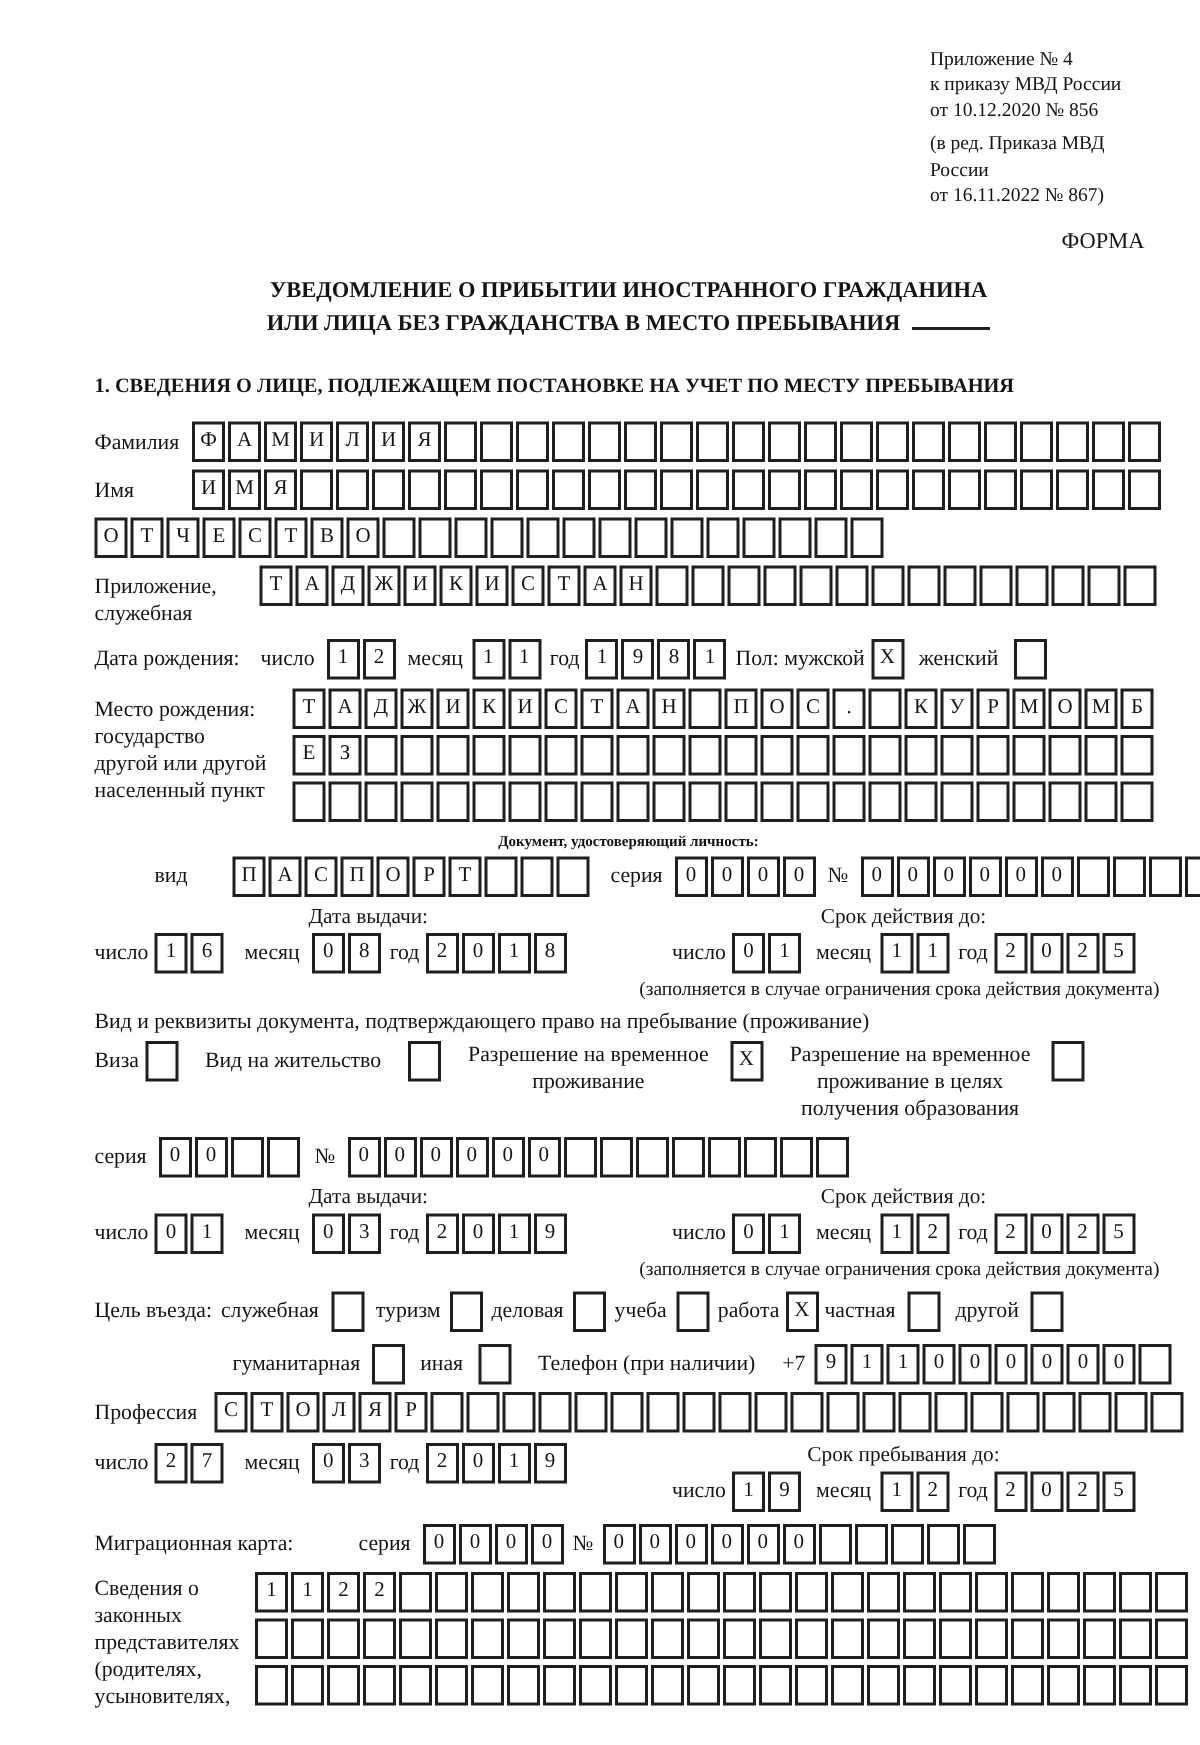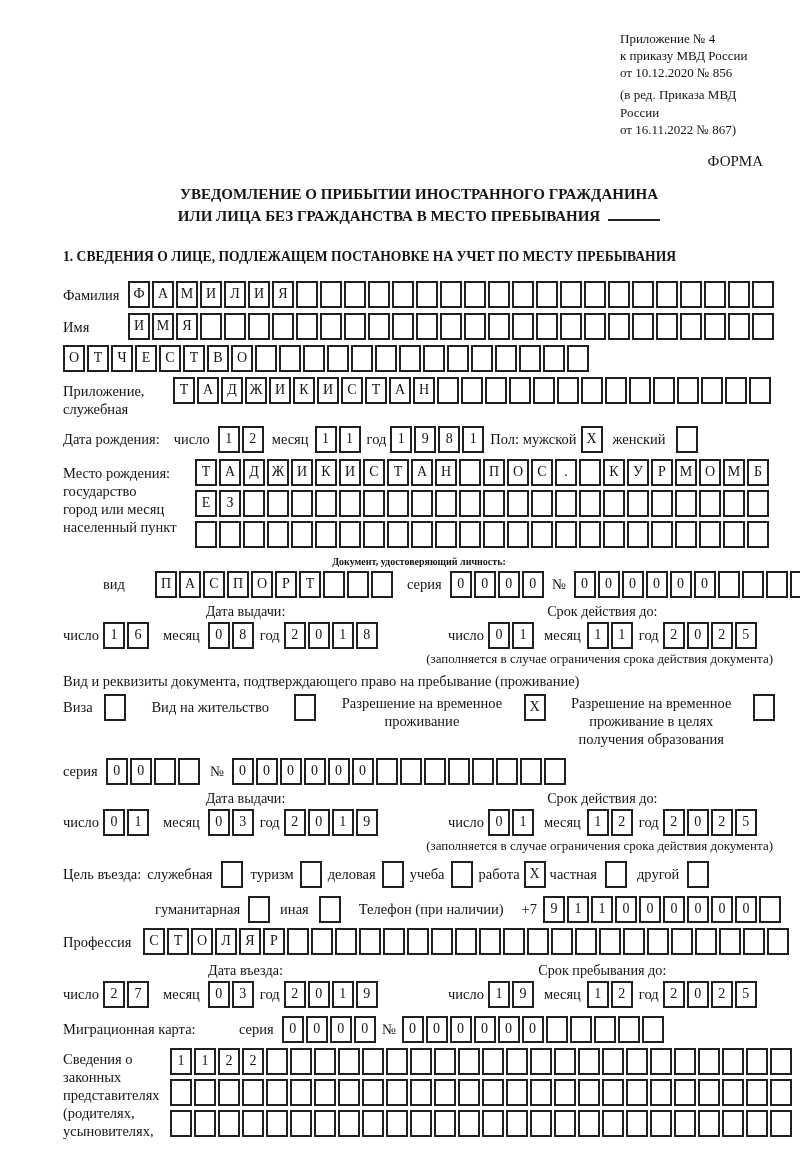--- a/index.html
+++ b/index.html
@@ -46,21 +46,21 @@
   .dpair { display:flex; margin-top:5px; }
   .dblock { flex:none; }
   .dblock.left { width:365px; }
   .dblock.right { margin-left:20px; }
   .dhead { text-align:center; font-size:14.2px; margin-bottom:2px; }
   .drow { display:flex; align-items:center; }
   .note { font-size:13px; margin-top:2px; }
   .note.right { text-align:right; padding-right:2px; }
 
   
-  .permitrow { display:flex; align-items:flex-start; margin-top:4px; line-height:18px;justify-content:space-between; }
+  .permitrow { display:flex; align-items:flex-start; margin-top:4px; line-height:18px; }
   .pl { text-align:center; flex:none; }
   .ptop { padding-top:4px; }
 
   .stacked div { line-height:18px; }
 </style>
 </head>
 <body>
 
 <div class="page">
 
@@ -235,21 +235,21 @@
     <span class="lbl ml10">женский</span>
     <span class="cells ml10">
         <span class="cell"></span>
       </span>
   </div>
 
   <div class="frow" style="margin-top:6px;">
     <div class="flabel w132 stacked">
       <div>Место рождения:</div>
       <div>государство</div>
-      <div>город или месяц</div>
+      <div>другой или другой</div>
       <div>населенный пункт</div>
     </div>
     <div class="vgap">
       <div class="cells">
           <span class="cell">Т</span>
           <span class="cell">А</span>
           <span class="cell">Д</span>
           <span class="cell">Ж</span>
           <span class="cell">И</span>
           <span class="cell">К</span>
@@ -604,21 +604,20 @@
         <span class="cell"></span>
         <span class="cell"></span>
         <span class="cell"></span>
         <span class="cell"></span>
         <span class="cell"></span>
       </div>
   </div>
 
   <div class="dpair" style="margin-top:7px;">
     <div class="dblock left">
-      <div class="dhead">Дата въезда:</div>
       <div class="drow">
         <span class="lbl">число</span>
         <span class="cells ml4">
             <span class="cell">2</span>
             <span class="cell">7</span>
           </span>
         <span class="lbl ml14">месяц</span>
         <span class="cells ml8">
             <span class="cell">0</span>
             <span class="cell">3</span>

